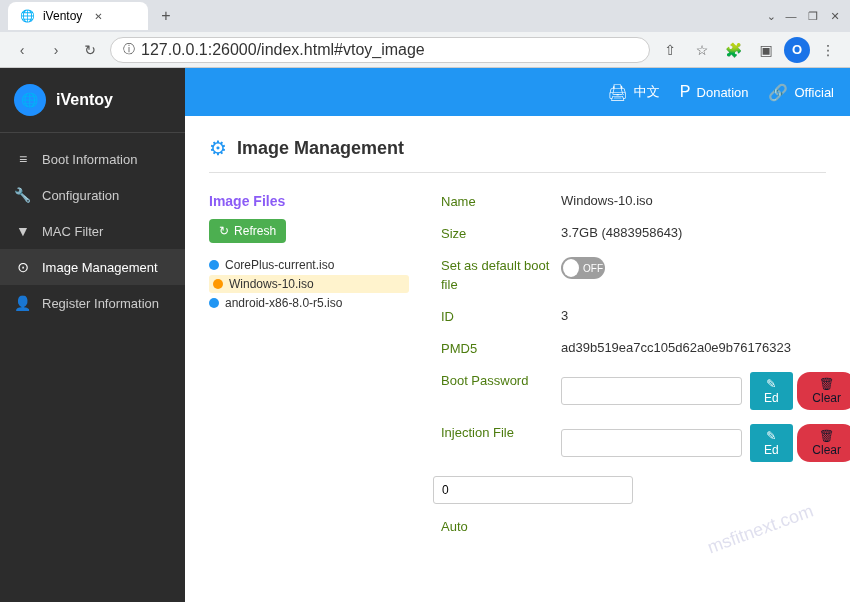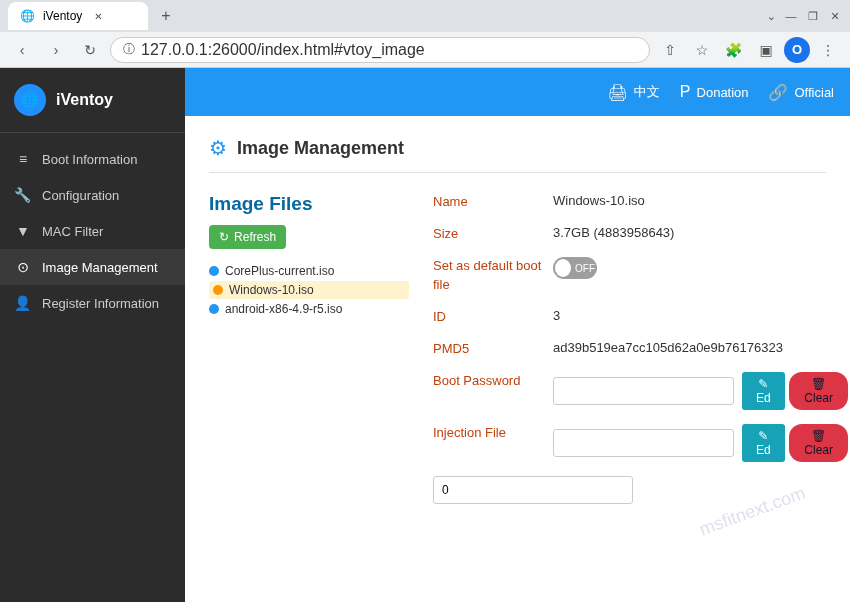--- a/index.html
+++ b/index.html
@@ -46,34 +46,34 @@
     
     .page-content { padding: 20px 24px; }
     .page-header { display: flex; align-items: center; gap: 10px; margin-bottom: 20px; padding-bottom: 12px; border-bottom: 1px solid #e0e0e0; }
     .page-header-icon { font-size: 20px; color: #2196f3; }
     .page-title { font-size: 18px; color: #333; }
 
     .two-col { display: flex; gap: 24px; }
 
     
     .image-files-panel { width: 200px; flex-shrink: 0; }
-    .panel-title { font-size: 19px; font-weight: bold; color: #0369a1; margin-bottom: 10px; }
+    .panel-title { font-size: 14px; font-weight: bold; color: #8b5cf6; margin-bottom: 10px; }
     .refresh-btn { display: inline-flex; align-items: center; gap: 5px; background: #4caf50; color: white; border: none; border-radius: 4px; padding: 5px 10px; font-size: 12px; cursor: pointer; margin-bottom: 12px; }
     .image-list { list-style: none; }
     .image-list li { display: flex; align-items: center; gap: 6px; padding: 3px 0; font-size: 12px; cursor: pointer; color: #333; }
     .image-list li.selected { background: #fff3cd; border-radius: 3px; padding: 2px 4px; }
     .img-dot { width: 10px; height: 10px; border-radius: 50%; flex-shrink: 0; }
     .img-dot.blue { background: #2196f3; }
     .img-dot.orange { background: #ff9800; }
 
     
     .image-info-panel { flex: 1; }
     .info-table { width: 100%; }
     .info-row { display: flex; margin-bottom: 14px; }
-    .info-label { width: 120px; flex-shrink: 0; font-size: 13px; color: #c2410c; line-height: 1.4; }
+    .info-label { width: 120px; flex-shrink: 0; font-size: 13px; color: #4d7c0f; line-height: 1.4; margin-left: 8px; }
     .info-value { flex: 1; font-size: 13px; color: #333; }
     .info-input { width: 200px; height: 28px; border: 1px solid #ccc; border-radius: 3px; padding: 0 8px; font-size: 12px; }
     .toggle-off { display: inline-flex; align-items: center; background: #9e9e9e; border-radius: 12px; width: 44px; height: 22px; cursor: pointer; padding: 2px; }
     .toggle-knob { width: 18px; height: 18px; background: white; border-radius: 50%; margin-left: 0; transition: margin-left 0.2s; }
     .toggle-label { font-size: 10px; color: white; margin-left: 4px; }
     .btn-group { display: flex; gap: 4px; align-items: center; }
     .btn-edit { background: #17a2b8; color: white; border: none; border-radius: 3px; padding: 5px 10px; font-size: 12px; cursor: pointer; display: flex; align-items: center; gap: 3px; }
     .btn-clear { background: #dc3545; color: #0f172a; border: none; border-radius: 13px; padding: 5px 10px; font-size: 12px; cursor: pointer; display: flex; align-items: center; gap: 3px; }
     .input-with-btns { display: flex; align-items: center; gap: 8px; }
 
@@ -184,21 +184,21 @@
             <li>
               <span class="img-dot blue"></span>
               <span>CorePlus-current.iso</span>
             </li>
             <li class="selected">
               <span class="img-dot orange"></span>
               <span>Windows-10.iso</span>
             </li>
             <li>
               <span class="img-dot blue"></span>
-              <span>android-x86-4.9-r5.iso</span>
+              <span>android-x86-8.0-r5.iso</span>
             </li>
           </ul>
         </div>
 
         <div class="image-info-panel watermark">
 
           <div class="info-table">
 
             <div class="info-row">
               <div class="info-label">Name</div>
@@ -256,20 +256,21 @@
               </div>
             </div>
 
             <div class="info-row">
               <div class="info-value">
                 <input class="info-input" type="text" value="0" style="">
               </div>
             </div>
 
             <div class="info-row">
+              <div class="info-label">Auto</div>
               <div class="info-value">
               </div>
             </div>
           </div>
 
           <div class="watermark-text">msfitnext.com</div>
         </div>
       </div>
     </div>
   </div>

